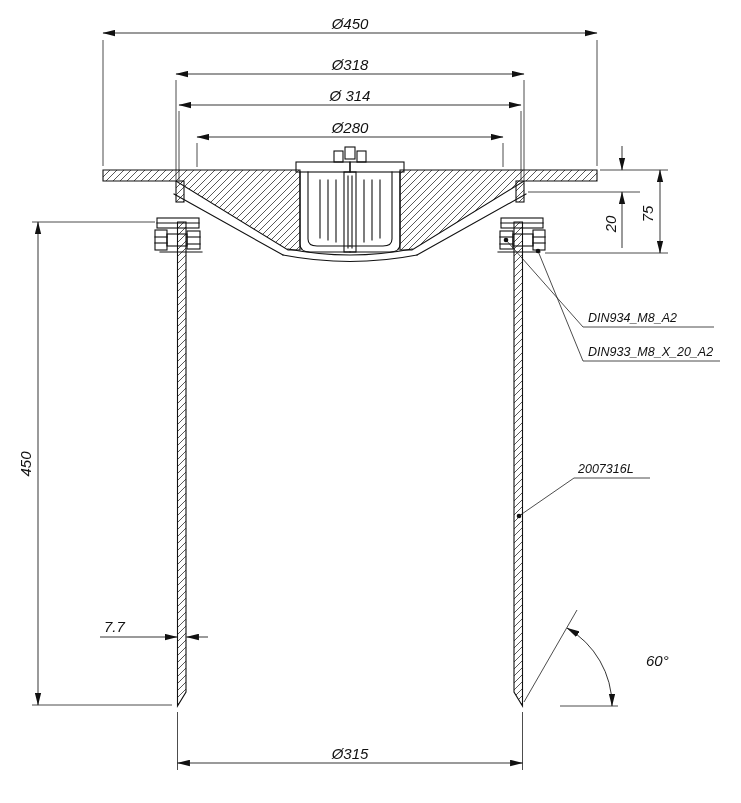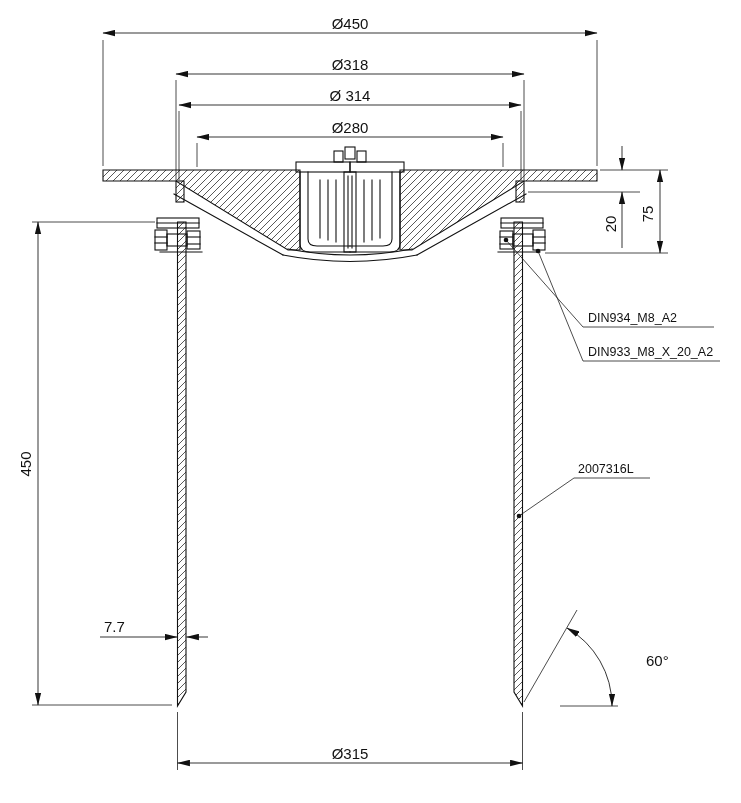--- a/index.html
+++ b/index.html
@@ -1,16 +1,16 @@
 <!DOCTYPE html>
 <html><head>
 <meta charset="utf-8">
 <style>
   html,body{margin:0;padding:0;background:#ffffff;}
-  .stage{position:relative;width:741px;height:803px;background:#fff;overflow:hidden;}
+  .stage{position:relative;width:741px;height:803px;background:#fff;overflow:hidden;font-style:italic;}
   svg{display:block;}
   text{font-family:"Liberation Sans",sans-serif;fill:#111;}
   .dimtext{font-size:15px;}
   .smalltext{font-size:12.5px;}
   .ln{stroke:#111;stroke-width:1.1;fill:none;stroke-linecap:square;}
   .thin{stroke:#111;stroke-width:0.75;fill:none;}
   .dimline{stroke:#111;stroke-width:0.85;fill:none;}
   .hatched{fill:url(#hatch);stroke:#111;stroke-width:1.1;}
   .dot{fill:#111;stroke:none;}
 </style>

